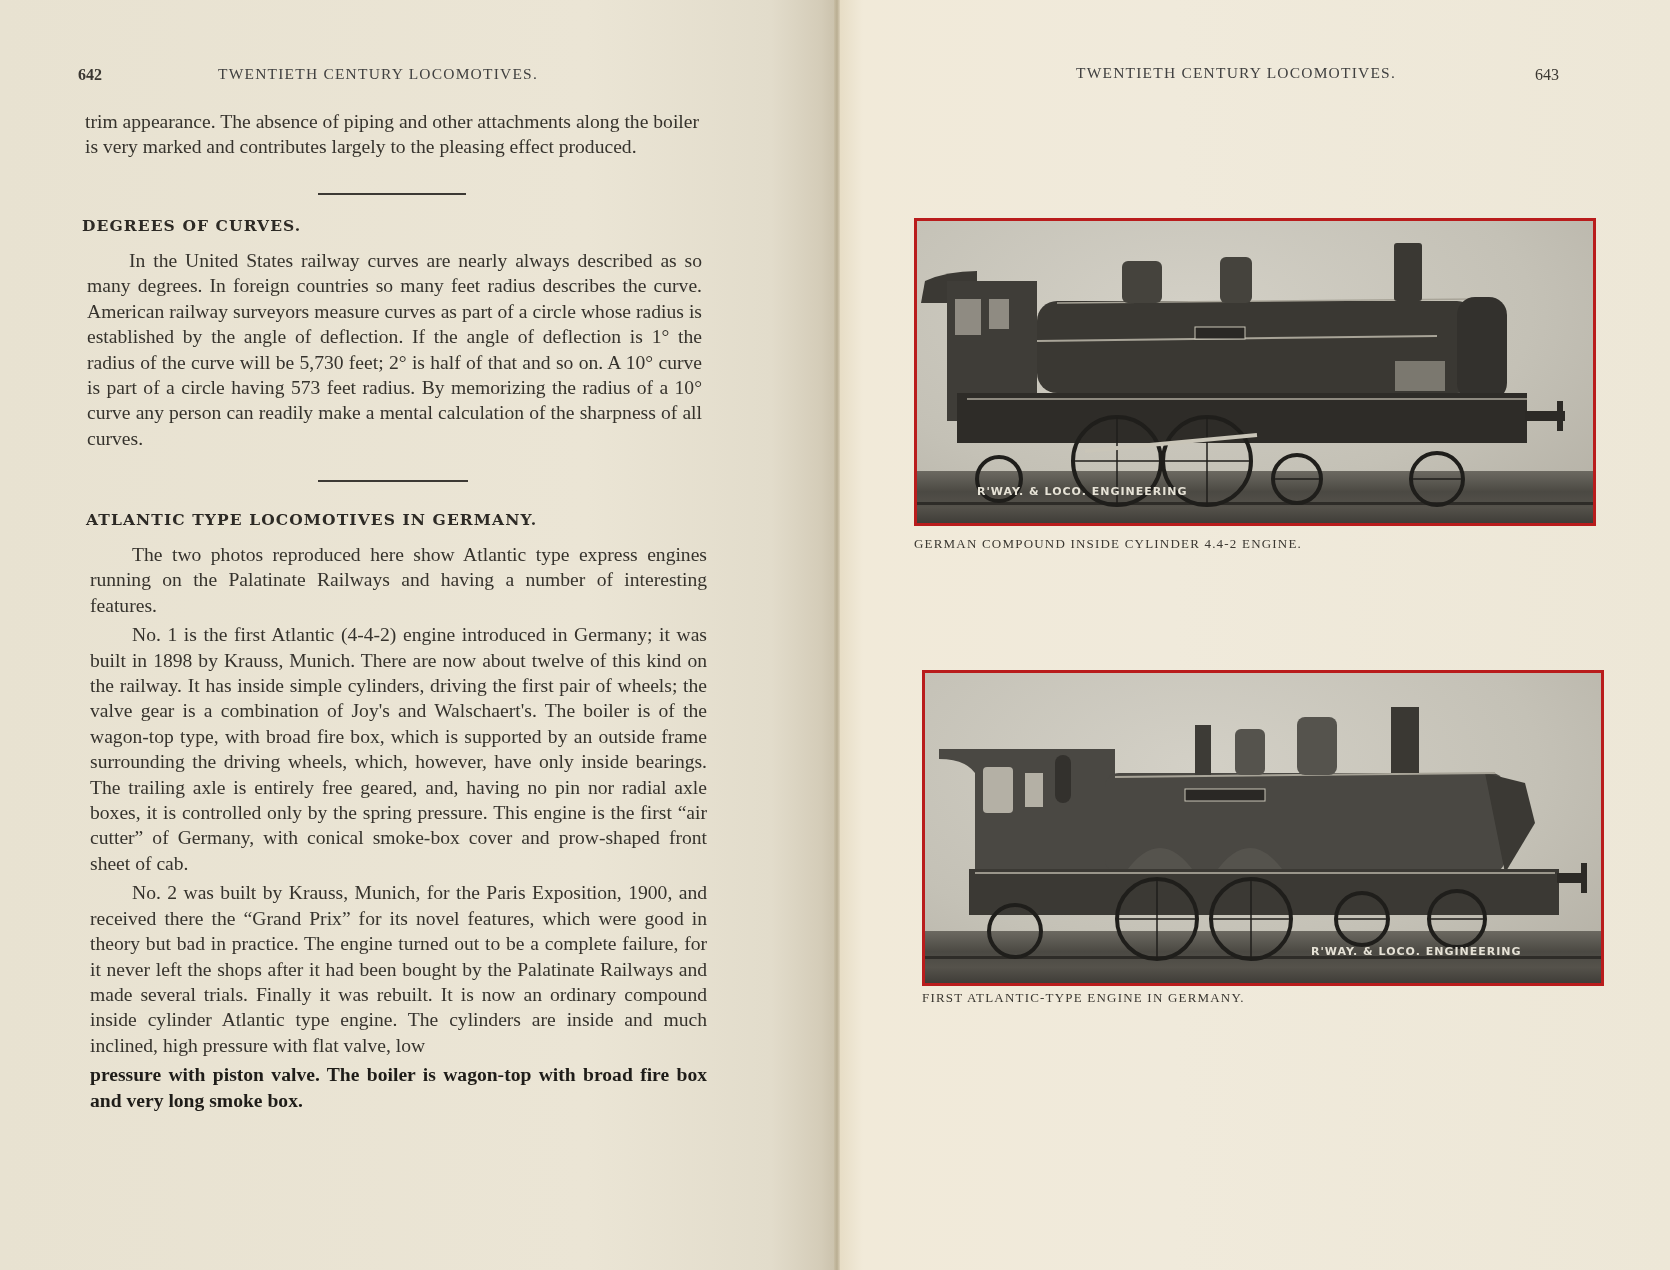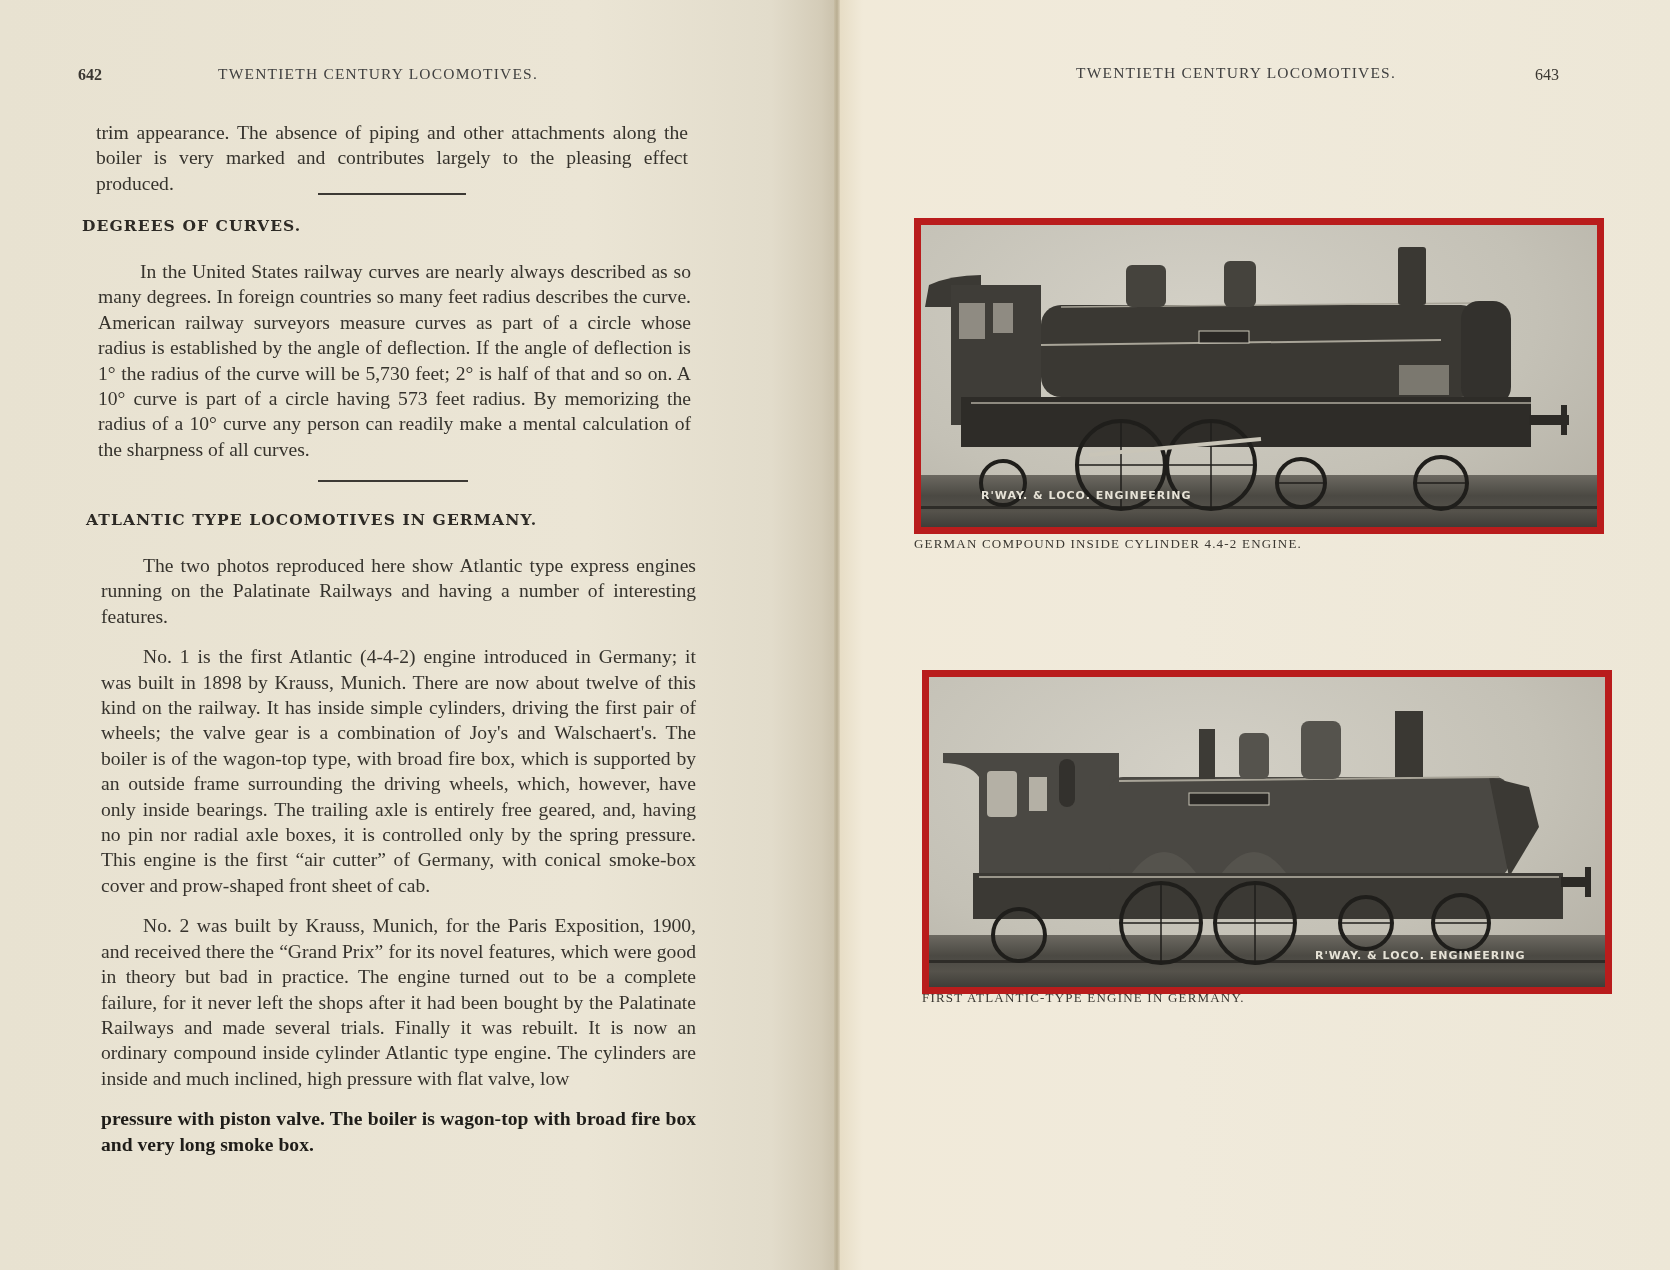--- a/index.html
+++ b/index.html
@@ -3,26 +3,26 @@
 <meta charset="utf-8">
 <style>
   html,body{margin:0;padding:0;}
   body{width:1670px;height:1270px;overflow:hidden;background:#e9e3d2;position:relative;font-family:"Liberation Serif","DejaVu Serif",serif;color:#2f2d28;}
   .page-left{position:absolute;left:0;top:0;width:838px;height:1270px;background:linear-gradient(to right,#e8e2d1 0%,#ebe5d5 70%,#e2dccb 92%,#d4ccb8 98%,#c9c0aa 100%);}
   .page-right{position:absolute;left:838px;top:0;width:832px;height:1270px;background:linear-gradient(to right,#e6dcc4 0%,#f1ead9 3%,#f0eadb 40%,#ede7d7 100%);}
   .gutter{position:absolute;left:834px;top:0;width:6px;height:1270px;background:linear-gradient(to right,#c8bea5,#b9ae92,#d9cfb8);}
   .runhead{position:absolute;font-size:15.5px;letter-spacing:1.2px;color:#404040;}
   .folio{position:absolute;font-size:16px;color:#3a3731;}
   .body-text{position:absolute;left:82px;width:625px;font-size:19.6px;line-height:25.4px;color:#36332d;}
-  .body-text p{margin:15px;text-align:justify;}
+  .body-text p{margin:4px;text-align:justify;}
   .body-text p.ind{text-indent:42px;}
   .body-text p.last-bold{font-weight:bold;color:#1f1d19;}
   .rule{position:absolute;height:2px;background:#3c3934;}
   .heading{position:absolute;font-size:15.5px;font-weight:bold;letter-spacing:1.1px;color:#2d2a25;text-align:left;font-family:"DejaVu Serif",serif;}
-  .photo{position:absolute;background:#b9b6ab;overflow:hidden;border:7px solid #b91c1c;}
+  .photo{position:absolute;background:#b9b6ab;overflow:hidden;border:3px solid #b91c1c;}
   .photo .sky{position:absolute;left:0;top:0;right:0;bottom:0;background:radial-gradient(ellipse at 40% 30%,#d3d0c6 0%,#c4c1b6 60%,#b3afa4 100%);}
   .photo .ground{position:absolute;left:0;right:0;bottom:0;background:linear-gradient(to bottom,#6c6961,#4b4943 40%,#55524b 70%,#3f3d38);}
   .photo .rail{position:absolute;left:0;right:0;height:3px;background:#2e2c28;}
   .photo .watermark{position:absolute;font-family:"DejaVu Sans",sans-serif;font-size:11px;letter-spacing:1px;color:#e6e2d6;font-weight:bold;}
   .caption{position:absolute;font-size:13px;letter-spacing:1.2px;color:#3a3731;text-align:left;}
   svg{display:block;}
 </style>
 </head>
 <body>
 

